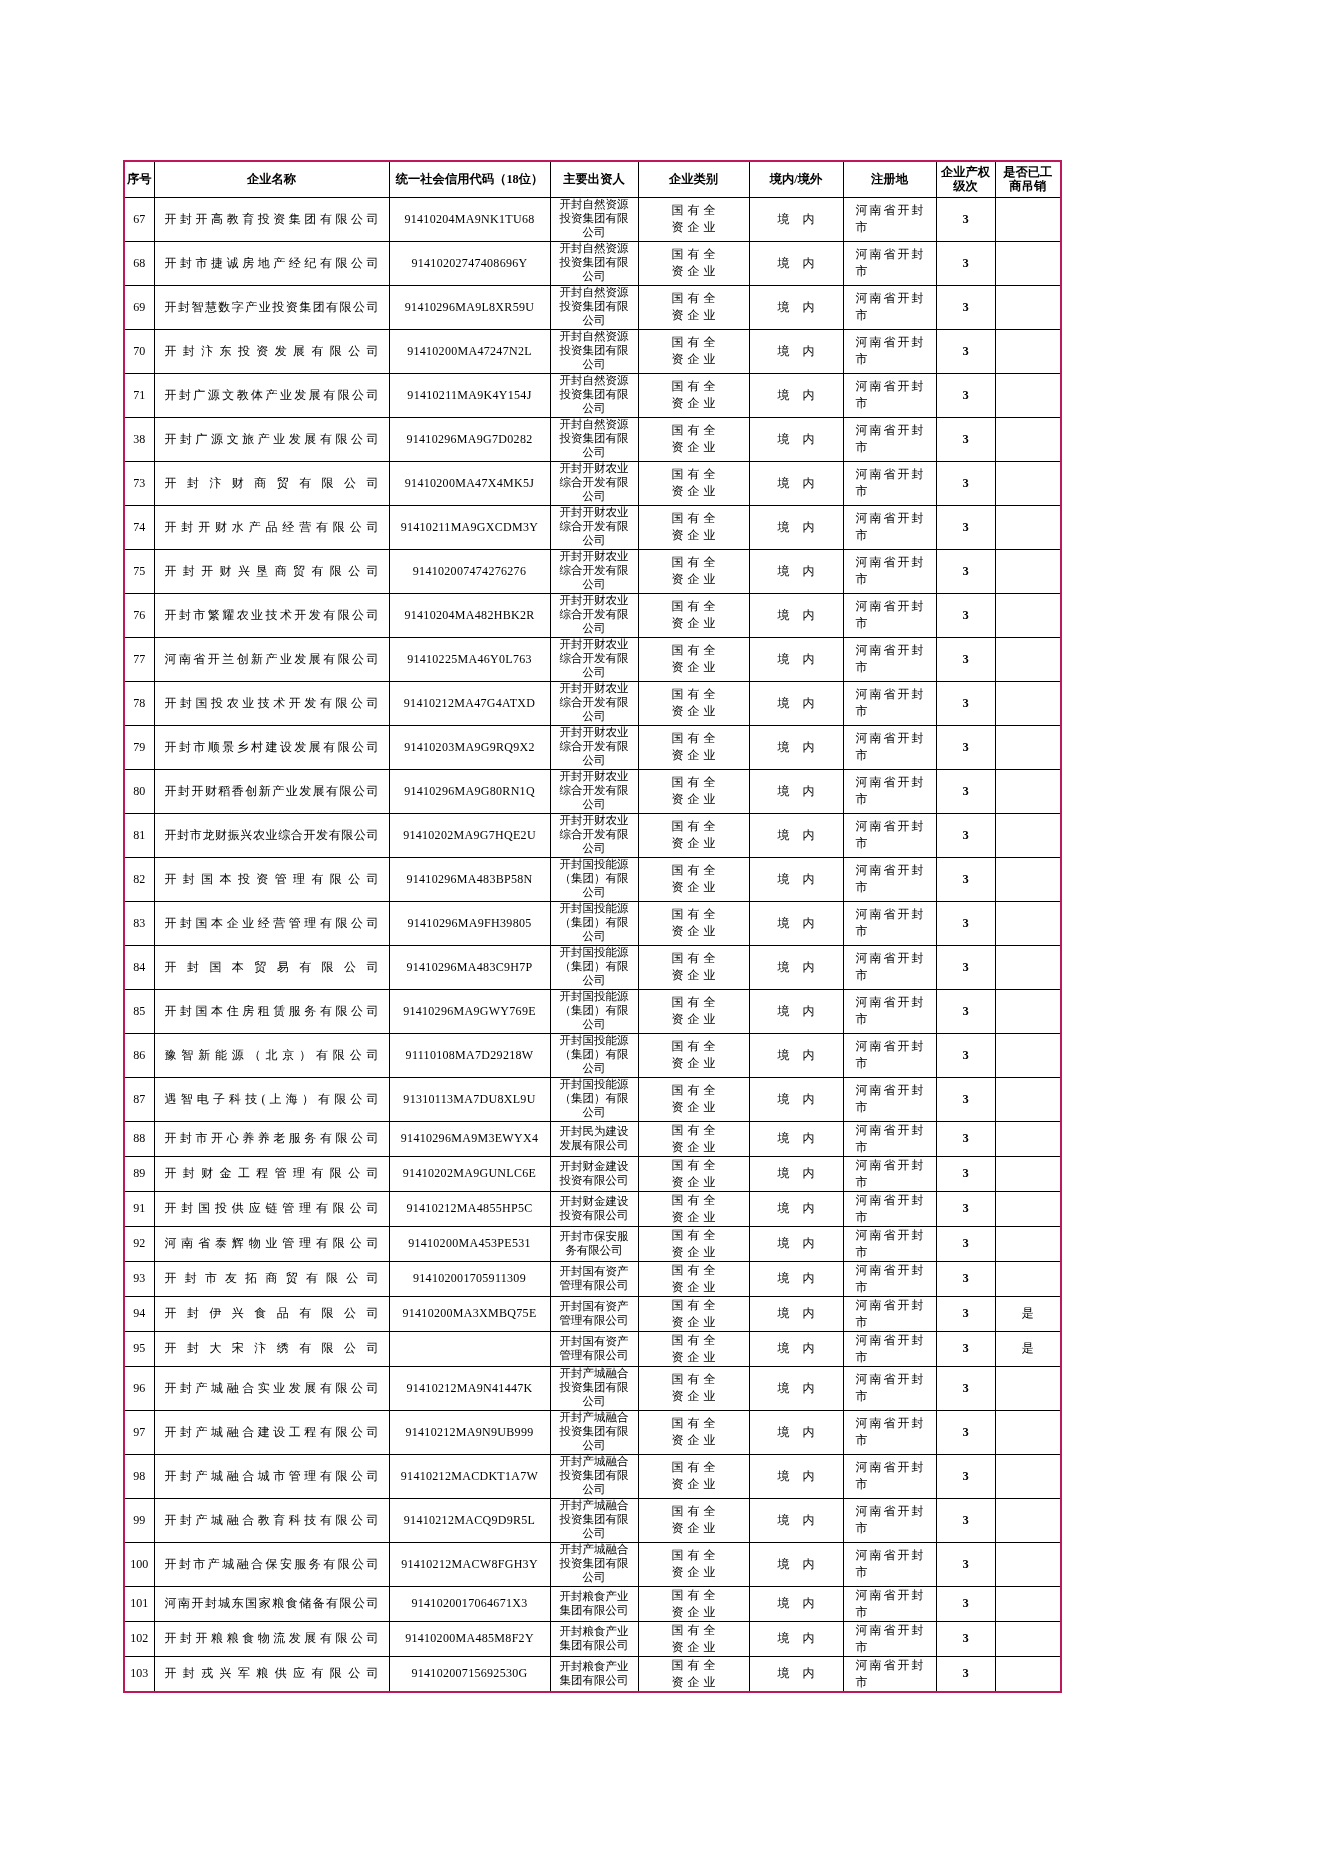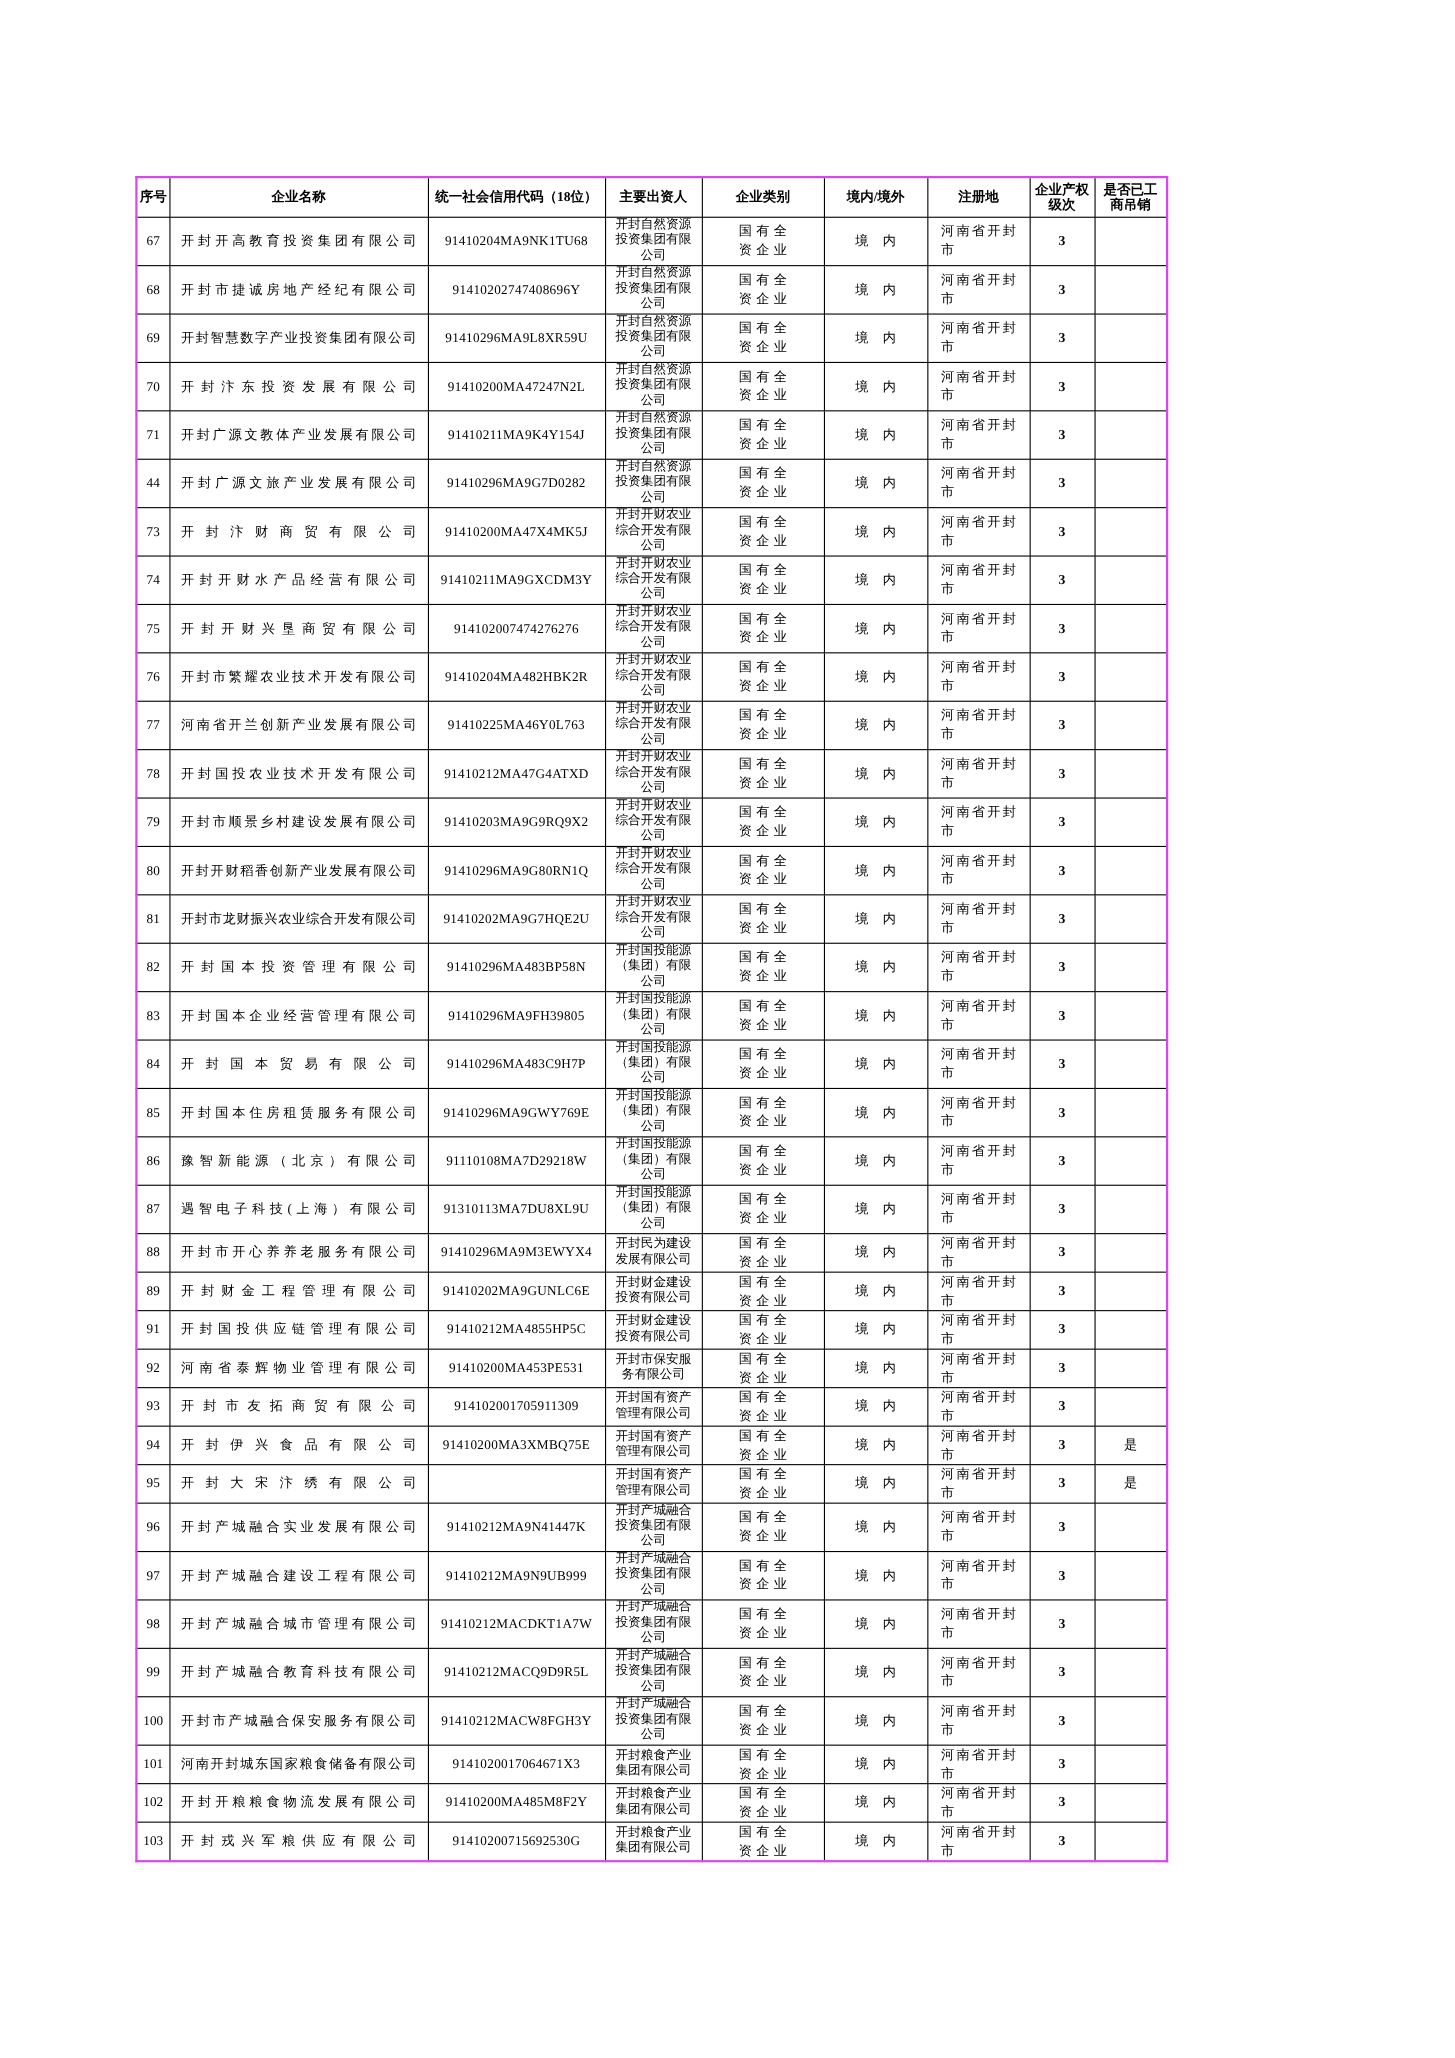--- a/index.html
+++ b/index.html
@@ -17,21 +17,21 @@
     overflow: hidden;
   }
   .sheet {
     position: absolute;
     left: 123px;
     top: 160px;
   }
   table.enterprise-table {
     border-collapse: collapse;
     table-layout: fixed;
-    border: 2px solid #d946ef;
+    border: 2px solid #be185d;
   }
   th, td {
     border: 1px solid #000;
     text-align: center;
     vertical-align: middle;
     padding: 0;
     overflow: hidden;
   }
   thead tr { height: 36px; }
   tr.tall  { height: 44px; }
@@ -149,21 +149,21 @@
             <td class="c-name">开封广源文教体产业发展有限公司</td>
             <td class="c-code">91410211MA9K4Y154J</td>
             <td class="c-investor">开封自然资源投资集团有限公司</td>
             <td class="c-category">国有全资企业</td>
             <td class="c-inout">境内</td>
             <td class="c-location">河南省开封市</td>
             <td class="c-level">3</td>
             <td class="c-revoked"></td>
           </tr>
           <tr class="tall">
-            <td class="c-no">44</td>
+            <td class="c-no">38</td>
             <td class="c-name">开封广源文旅产业发展有限公司</td>
             <td class="c-code">91410296MA9G7D0282</td>
             <td class="c-investor">开封自然资源投资集团有限公司</td>
             <td class="c-category">国有全资企业</td>
             <td class="c-inout">境内</td>
             <td class="c-location">河南省开封市</td>
             <td class="c-level">3</td>
             <td class="c-revoked"></td>
           </tr>
           <tr class="tall">

